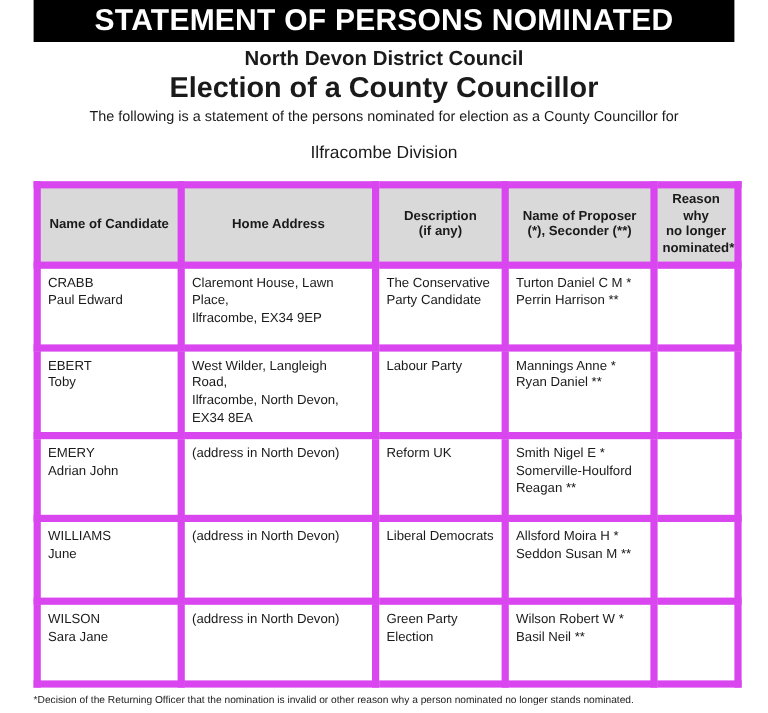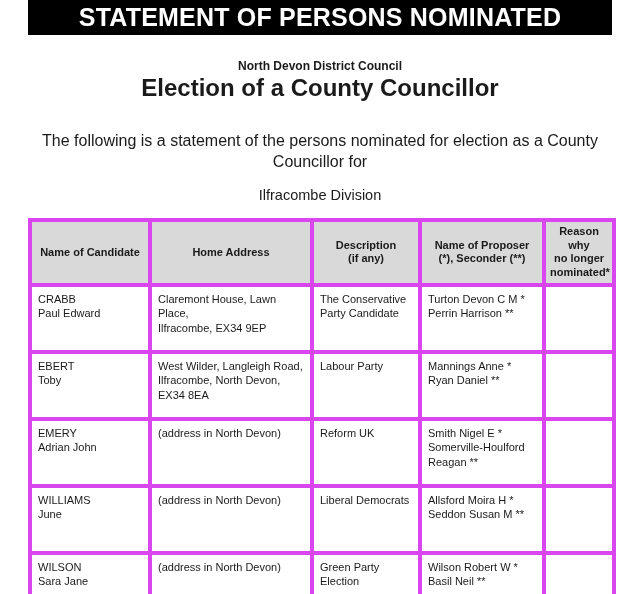--- a/index.html
+++ b/index.html
@@ -37,56 +37,56 @@
     font-size: 25px;
     font-weight: bold;
     letter-spacing: 0.2px;
     line-height: 1;
     white-space: nowrap;
   }
 
   
   .council-name {
     text-align: center;
-    font-size: 12px;
-    font-weight: bold;
-    margin-top: 24px;
+    font-size: 17px;
+    font-weight: bold;
+    margin-top: 4px;
     line-height: 1.2;
   }
   .election-title {
     text-align: center;
     font-size: 24px;
     font-weight: bold;
     margin-top: 1px;
     line-height: 1.15;
   }
   .intro-line {
     text-align: center;
-    font-size: 16px;
-    margin-top: 29px;
+    font-size: 12px;
+    margin-top: 2px;
     line-height: 1.3;
   }
   .division-name {
     text-align: center;
     font-size: 14.5px;
     margin-top: 14px;
     line-height: 1.2;
   }
 
   
   .nom-table {
     margin-top: 14px;
     width: 100%;
     border-collapse: collapse;
     table-layout: fixed;
     border: 1.5px solid #3a3a3a;
   }
   .nom-table th,
   .nom-table td {
-    border: 4px solid #d946ef;
+    border: 6px solid #d946ef;
     vertical-align: top;
     padding: 5px 6px 4px 6px;
     font-size: 11px;
     line-height: 1.32;
   }
   .nom-table thead th {
     background: #d9d9d9;
     text-align: center;
     vertical-align: middle;
     font-weight: bold;
@@ -174,21 +174,21 @@
         </td>
         <td>
           <span class="addr-line">Claremont House, Lawn Place,</span>
           <span class="addr-line">Ilfracombe, EX34 9EP</span>
         </td>
         <td>
           <span class="desc-line">The Conservative</span>
           <span class="desc-line">Party Candidate</span>
         </td>
         <td>
-          <span class="prop-line">Turton Devon C M *</span>
+          <span class="prop-line">Turton Daniel C M *</span>
           <span class="prop-line">Perrin Harrison **</span>
         </td>
         <td></td>
       </tr>
       <tr>
         <td>
           <span class="cand-surname">EBERT</span>
           <span class="cand-forename">Toby</span>
         </td>
         <td>

